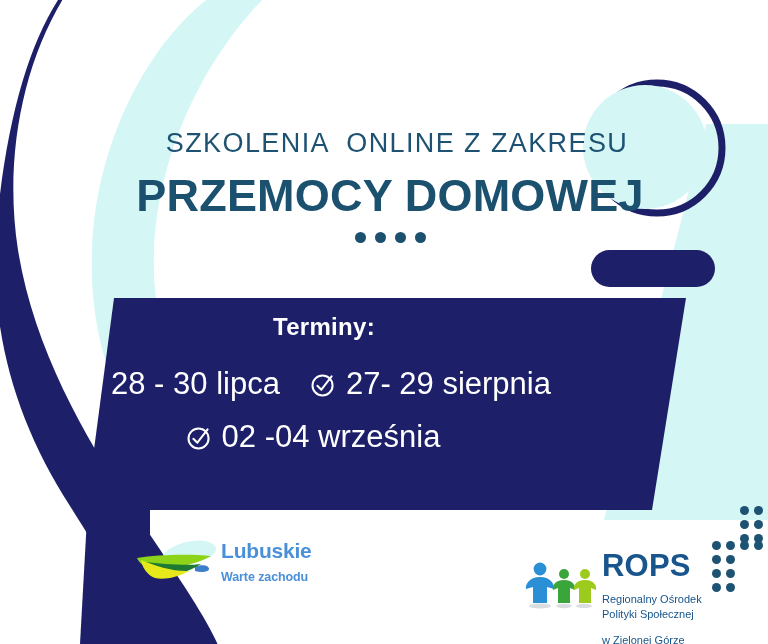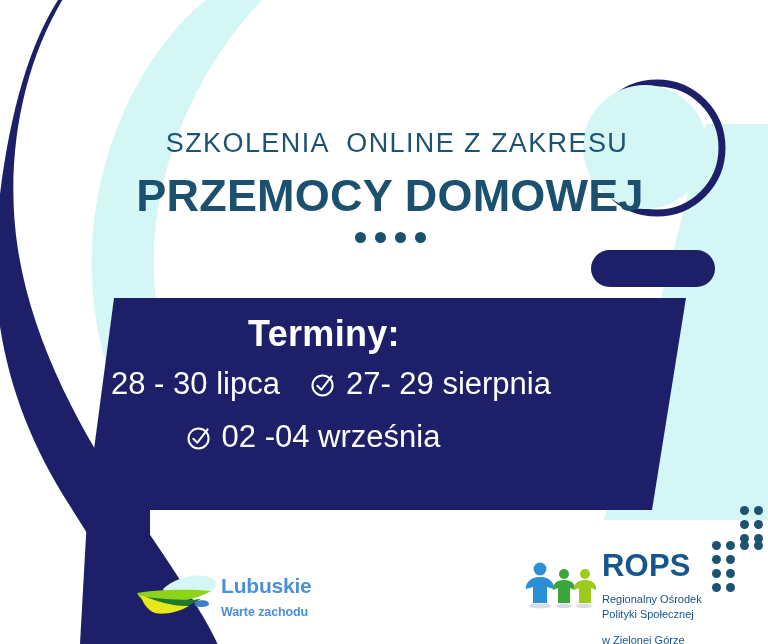--- a/index.html
+++ b/index.html
@@ -79,21 +79,21 @@
   
   .panel-title {
     position: absolute;
     left: 0;
     top: 313px;
     width: 632px;
     text-align: center;
     padding-left: 16px;
     box-sizing: border-box;
     color: #ffffff;
-    font-size: 36px;
+    font-size: 24px;
     font-weight: 700;
     letter-spacing: 0.3px;
   }
   .date-row {
     position: absolute;
     width: 616px;
     left: 0;
     display: flex;
     justify-content: center;
     align-items: center;
@@ -129,21 +129,21 @@
     width: 9px;
     height: 9px;
     border-radius: 50%;
     background: #1d5273;
   }
 
   
   .logo-lubuskie {
     position: absolute;
     left: 135px;
-    top: 567px;
+    top: 532px;
     width: 190px;
     height: 60px;
   }
   .lub-mark { position: absolute; left: 0; top: 4px; width: 92px; height: 46px; }
   .lub-text { position: absolute; left: 86px; top: 8px; }
   .lub-name {
     font-size: 21px;
     font-weight: 700;
     color: #4a90d9;
     letter-spacing: -0.2px;

